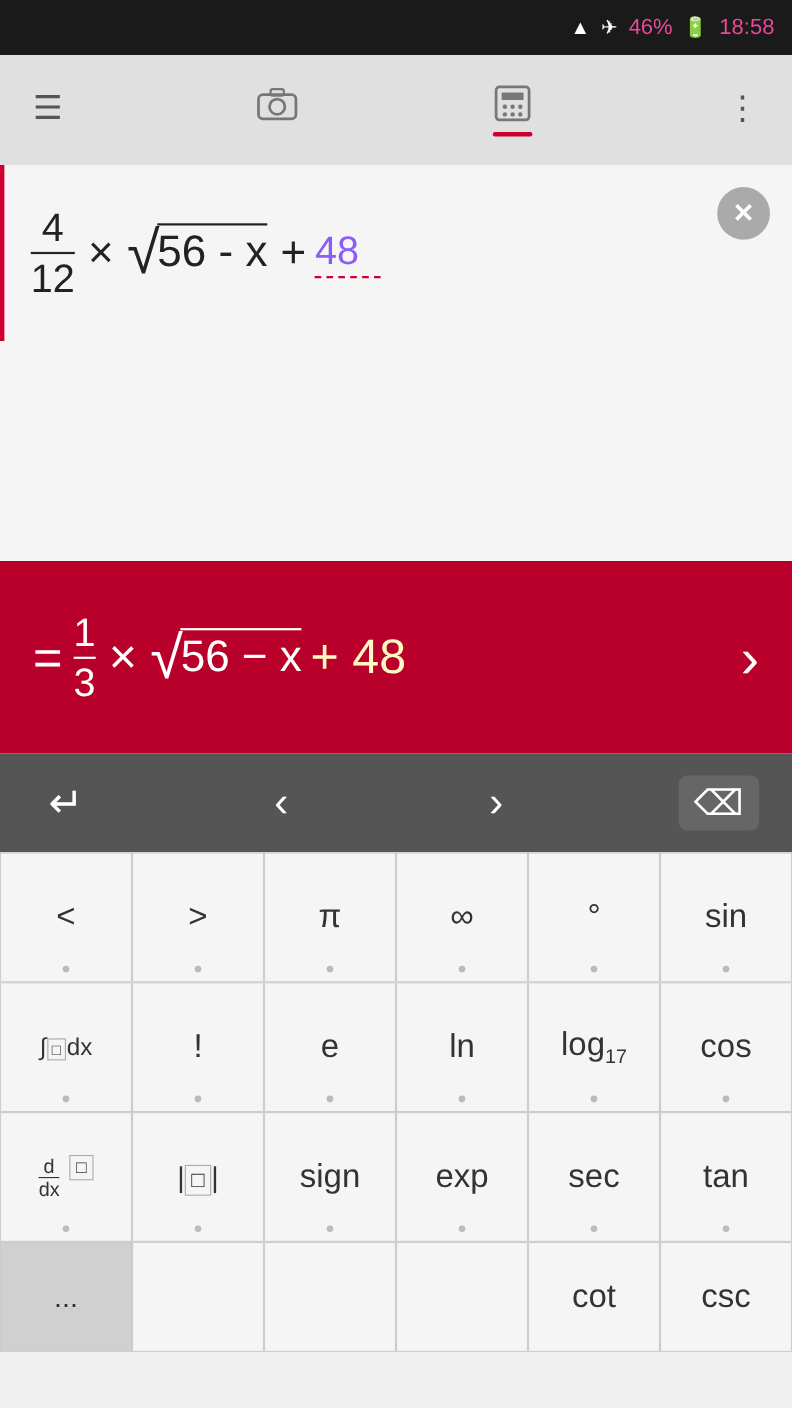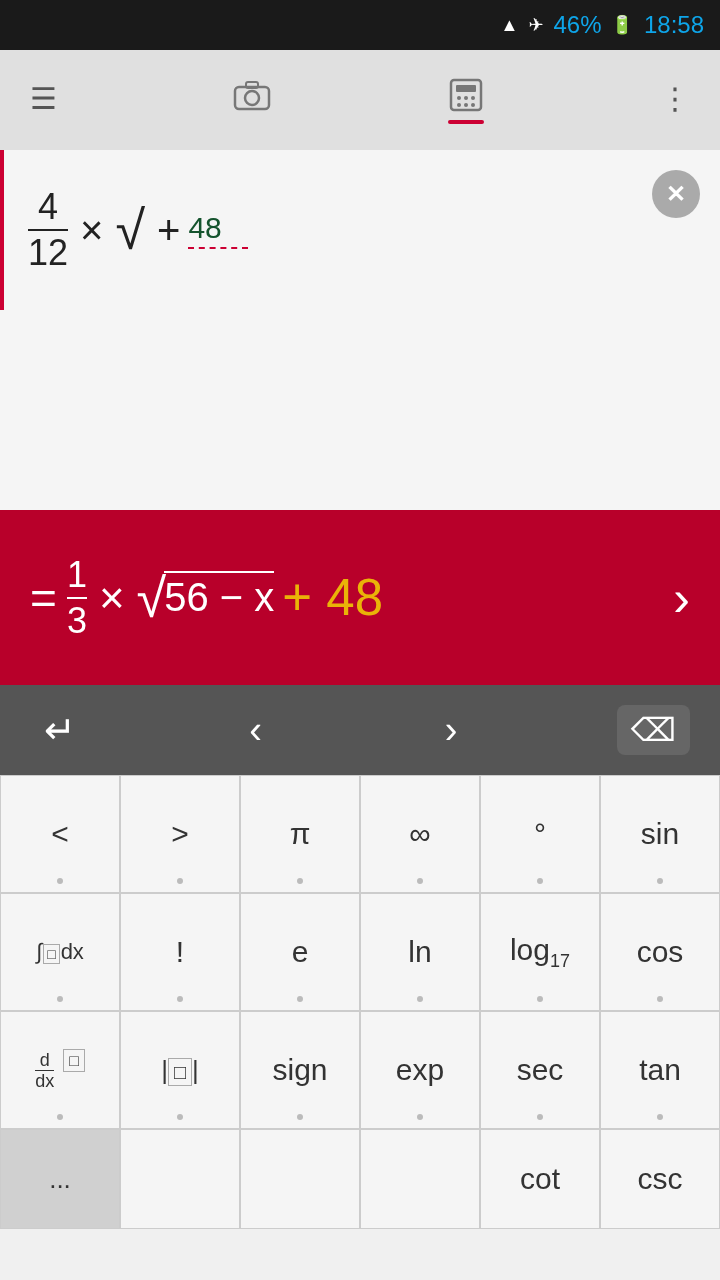--- a/index.html
+++ b/index.html
@@ -6,21 +6,21 @@
     body { width: 720px; height: 1280px; overflow: hidden; font-family: sans-serif; background: #f0f0f0; }
 
     
     .status-bar {
       width: 720px; height: 50px;
       background: #1a1a1a;
       display: flex; align-items: center; justify-content: flex-end;
       padding: 0 16px; gap: 10px;
     }
     .status-bar-icon { color: white; font-size: 18px; }
-    .status-bar-text { color: #0ea5e9; font-size: 24px; font-weight: 500; }
+    .status-bar-text { color: #ec4899; font-size: 20px; font-weight: 500; }
 
     
     .toolbar {
       width: 720px; height: 100px;
       background: #e0e0e0;
       display: flex; align-items: center; justify-content: space-between;
       padding: 0 30px;
       border-bottom: 4px solid #e0e0e0;
     }
     .toolbar-icon { font-size: 30px; color: #555; cursor: pointer; }
@@ -71,22 +71,22 @@
     .sqrt-sign { font-size: 54px; color: #222; line-height: 1; }
     .sqrt-content {
       display: inline-flex; align-items: center;
       border-top: 2.5px solid #222;
       padding-top: 2px;
       font-size: 40px;
       margin-left: -2px;
     }
     .plus-sym { font-size: 40px; margin: 0 8px; }
     .current-input {
-      font-size: 30px;
-      color: #14532d;
+      font-size: 36px;
+      color: #8b5cf6;
       border-bottom: 2.5px dashed #cc0033;
       min-width: 60px;
       padding-bottom: 2px;
     }
     .clear-btn {
       position: absolute; right: 20px; top: 20px;
       width: 48px; height: 48px;
       background: #aaa;
       border-radius: 50%;
       display: flex; align-items: center; justify-content: center;
@@ -130,21 +130,21 @@
       position: relative; margin: 0 4px;
     }
     .result-sqrt-sign { font-size: 54px; color: white; line-height: 1; }
     .result-sqrt-content {
       display: inline-flex; align-items: center;
       border-top: 2.5px solid white;
       padding-top: 2px;
       font-size: 40px; color: white;
       margin-left: -2px;
     }
-    .result-rest { font-size: 51px; color: #eab308; margin-left: 4px; }
+    .result-rest { font-size: 44px; color: #fef9c3; margin-left: 4px; }
     .result-chevron { font-size: 50px; color: white; cursor: pointer; }
 
     
     .nav-row {
       width: 720px; height: 90px;
       background: #555;
       display: flex; align-items: center; justify-content: space-between;
       padding: 0 30px;
     }
     .nav-btn {
@@ -242,20 +242,23 @@
 <div class="expression-area">
   <div class="expression-content">
     <div class="fraction">
       <span class="fraction-num">4</span>
       <div class="fraction-bar"></div>
       <span class="fraction-den">12</span>
     </div>
     <span class="times-symbol">×</span>
     <div class="sqrt-wrapper">
       <span class="sqrt-sign">√</span>
+      <div class="sqrt-content">
+        <span>56 - x</span>
+      </div>
     </div>
     <span class="plus-sym">+</span>
     <span class="current-input">48</span>
   </div>
   <div class="clear-btn">
     <span class="clear-btn-icon">✕</span>
   </div>
 </div>
 
 <div class="empty-space"></div>

